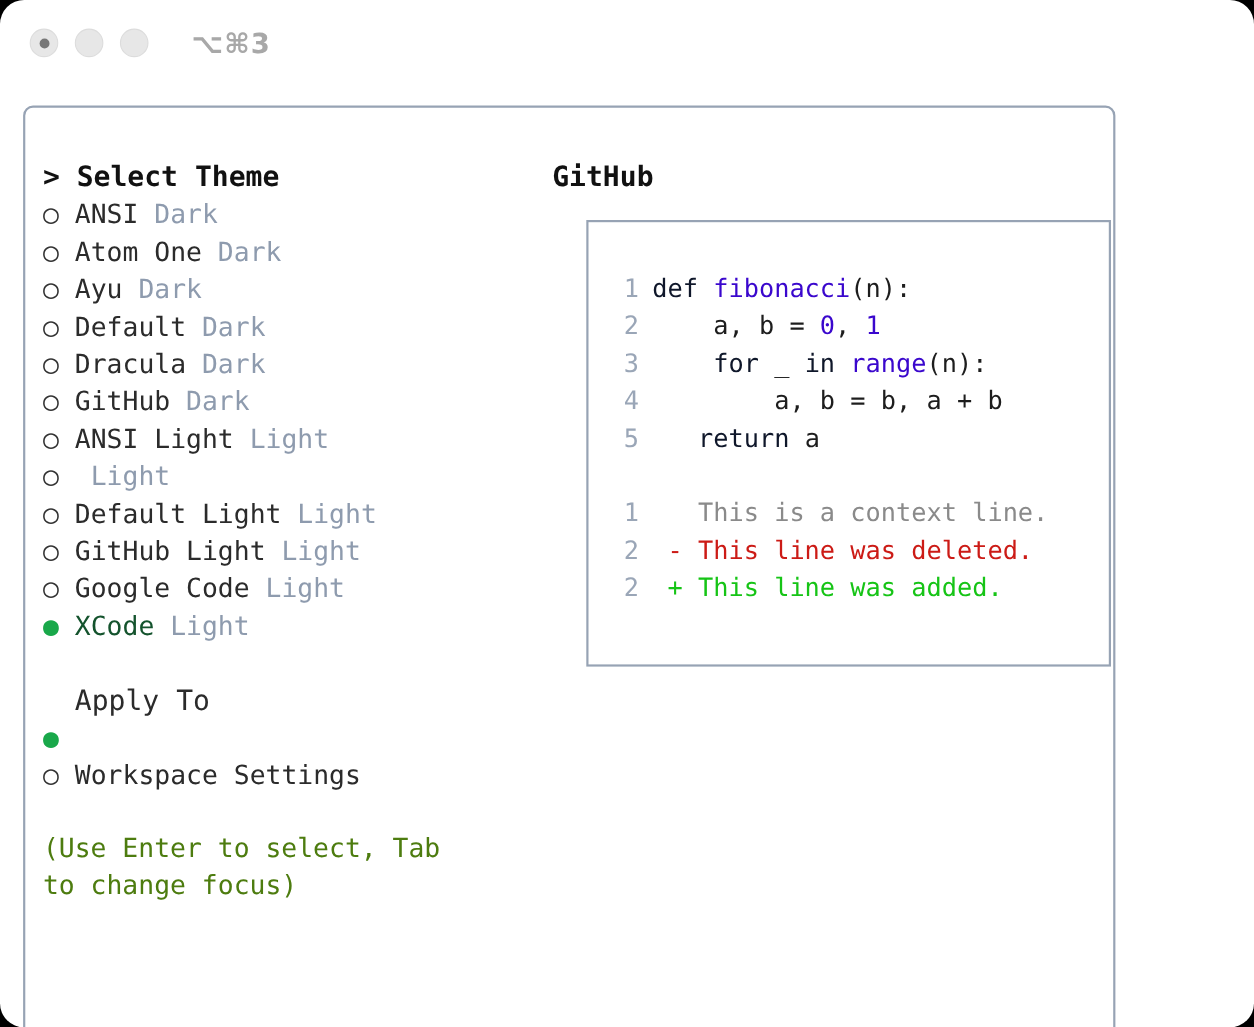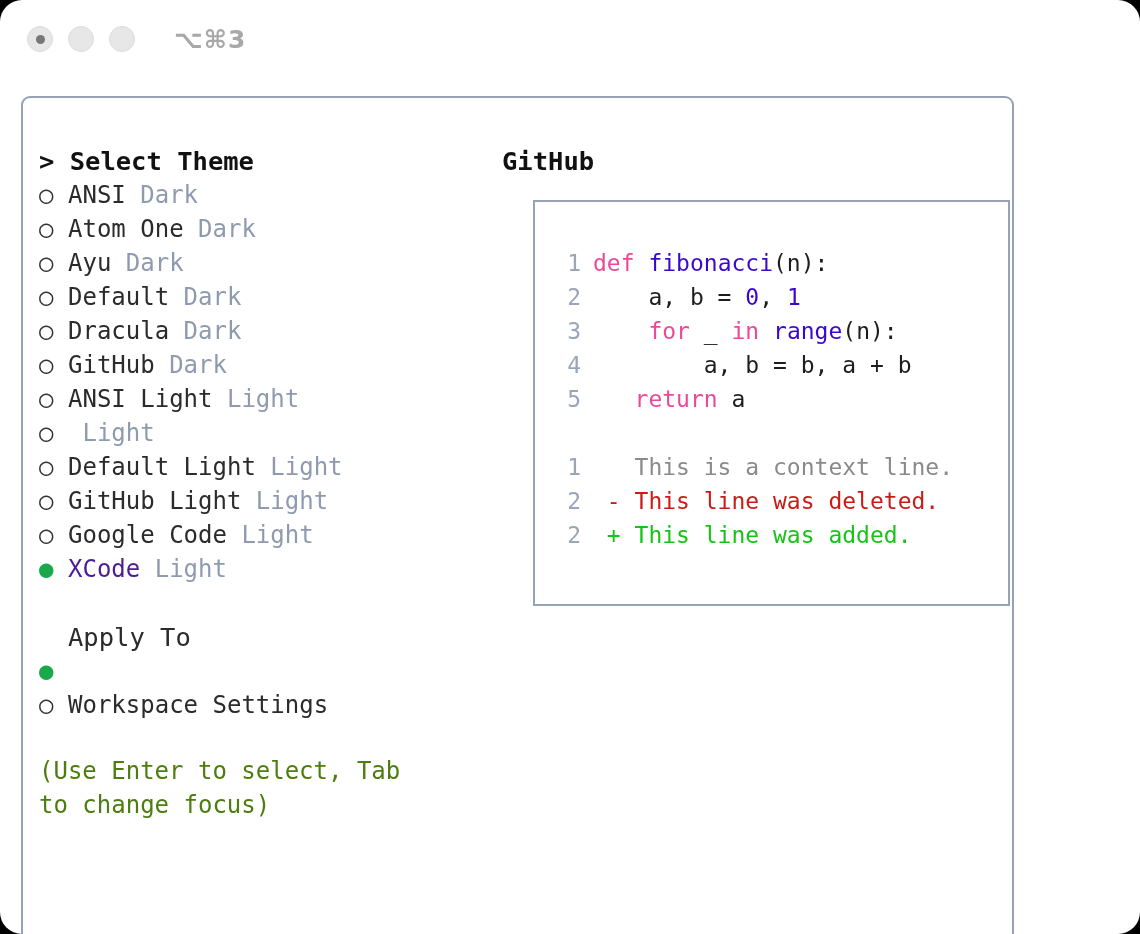--- a/index.html
+++ b/index.html
@@ -111,21 +111,21 @@
   .bullet {
     display: inline-block;
     width: 29px;
     flex: 0 0 29px;
     font-size: 24px;
     color: #333333;
     line-height: 34px;
   }
   .bullet.on { color: #19a84a; }
   .opt-label { color: #2b2b2b; }
-  .opt-row.selected .opt-label { color: #4c1d95; }
+  .opt-row.selected .opt-label { color: #14532d; }
   .opt-tag { color: #8e9bae; }
 
   #apply-block { margin-top: 34px; }
 
   #hint {
     margin-top: 32px;
     font-size: 24px;
     line-height: 34px;
     color: #4d7c0f;
     width: 400px;
@@ -154,21 +154,21 @@
   .ln {
     display: inline-block;
     width: 26px;
     flex: 0 0 26px;
     text-align: right;
     color: #9aa6b7;
     margin-right: 12px;
   }
   .gap { height: 34px; }
 
-  .tok-kw   { color: #ec4899; }
+  .tok-kw   { color: #0f172a; }
   .tok-fn   { color: #3a07cd; }
   .tok-num  { color: #3a07cd; }
   .tok-plain{ color: #1d1d1d; }
   .tok-ctx  { color: #8a8a8a; }
   .tok-del  { color: #cc1b16; }
   .tok-add  { color: #16c416; }
 </style>
 </head>
 <body>
 

